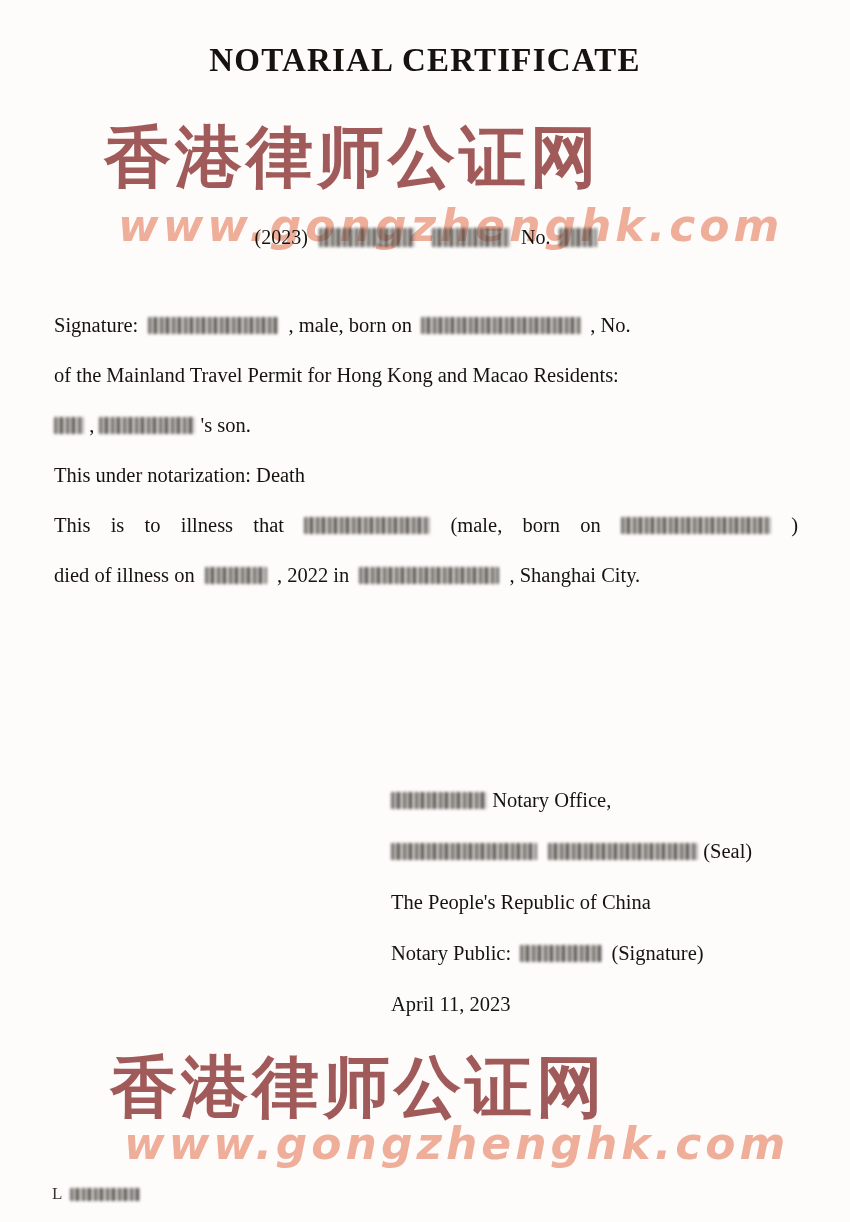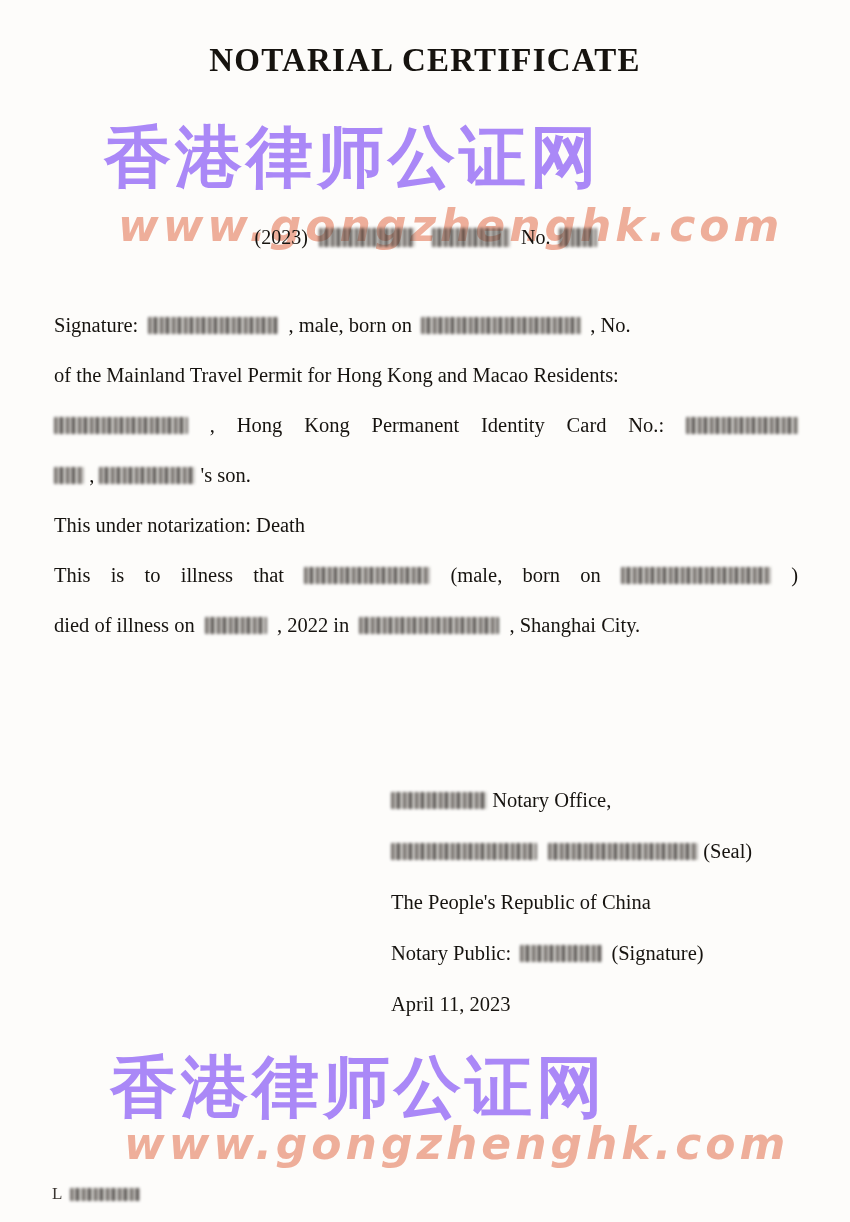--- a/index.html
+++ b/index.html
@@ -100,21 +100,21 @@
     user-select: none;
     font-family: "DejaVu Sans", sans-serif;
     color: #e8856b;
     opacity: 0.62;
     white-space: nowrap;
   }
   .wm-cn {
     font-size: 67px;
     font-weight: bold;
     letter-spacing: 4px;
-    color: #8b5cf6;
+    color: #7f1d1d;
     opacity: 0.72;
   }
   .wm-url {
     font-size: 44px;
     font-weight: bold;
     font-style: italic;
     letter-spacing: 4px;
     color: #e8apricot;
     color: #e98e72;
     opacity: 0.70;
@@ -161,25 +161,20 @@
       <span class="redact" style="width:130px; margin:0 5px;"></span>
       <span>, male, born on </span>
       <span class="redact" style="width:160px; margin:0 4px;"></span>
       <span>, No.</span>
     </div>
 
     <div class="para">
       <span>of the Mainland Travel Permit for Hong Kong and Macao Residents:</span>
     </div>
 
-    <div class="para spread">
-      <span class="redact" style="width:134px;"></span>
-      <span>, Hong Kong Permanent Identity Card No.:</span>
-      <span class="redact" style="width:112px;"></span>
-    </div>
 
     <div class="para">
       <span class="redact" style="width:30px;"></span>
       <span>, </span>
       <span class="redact" style="width:96px;"></span>
       <span>'s son.</span>
     </div>
 
     <div class="para">
       <span>This under notarization: Death</span>

